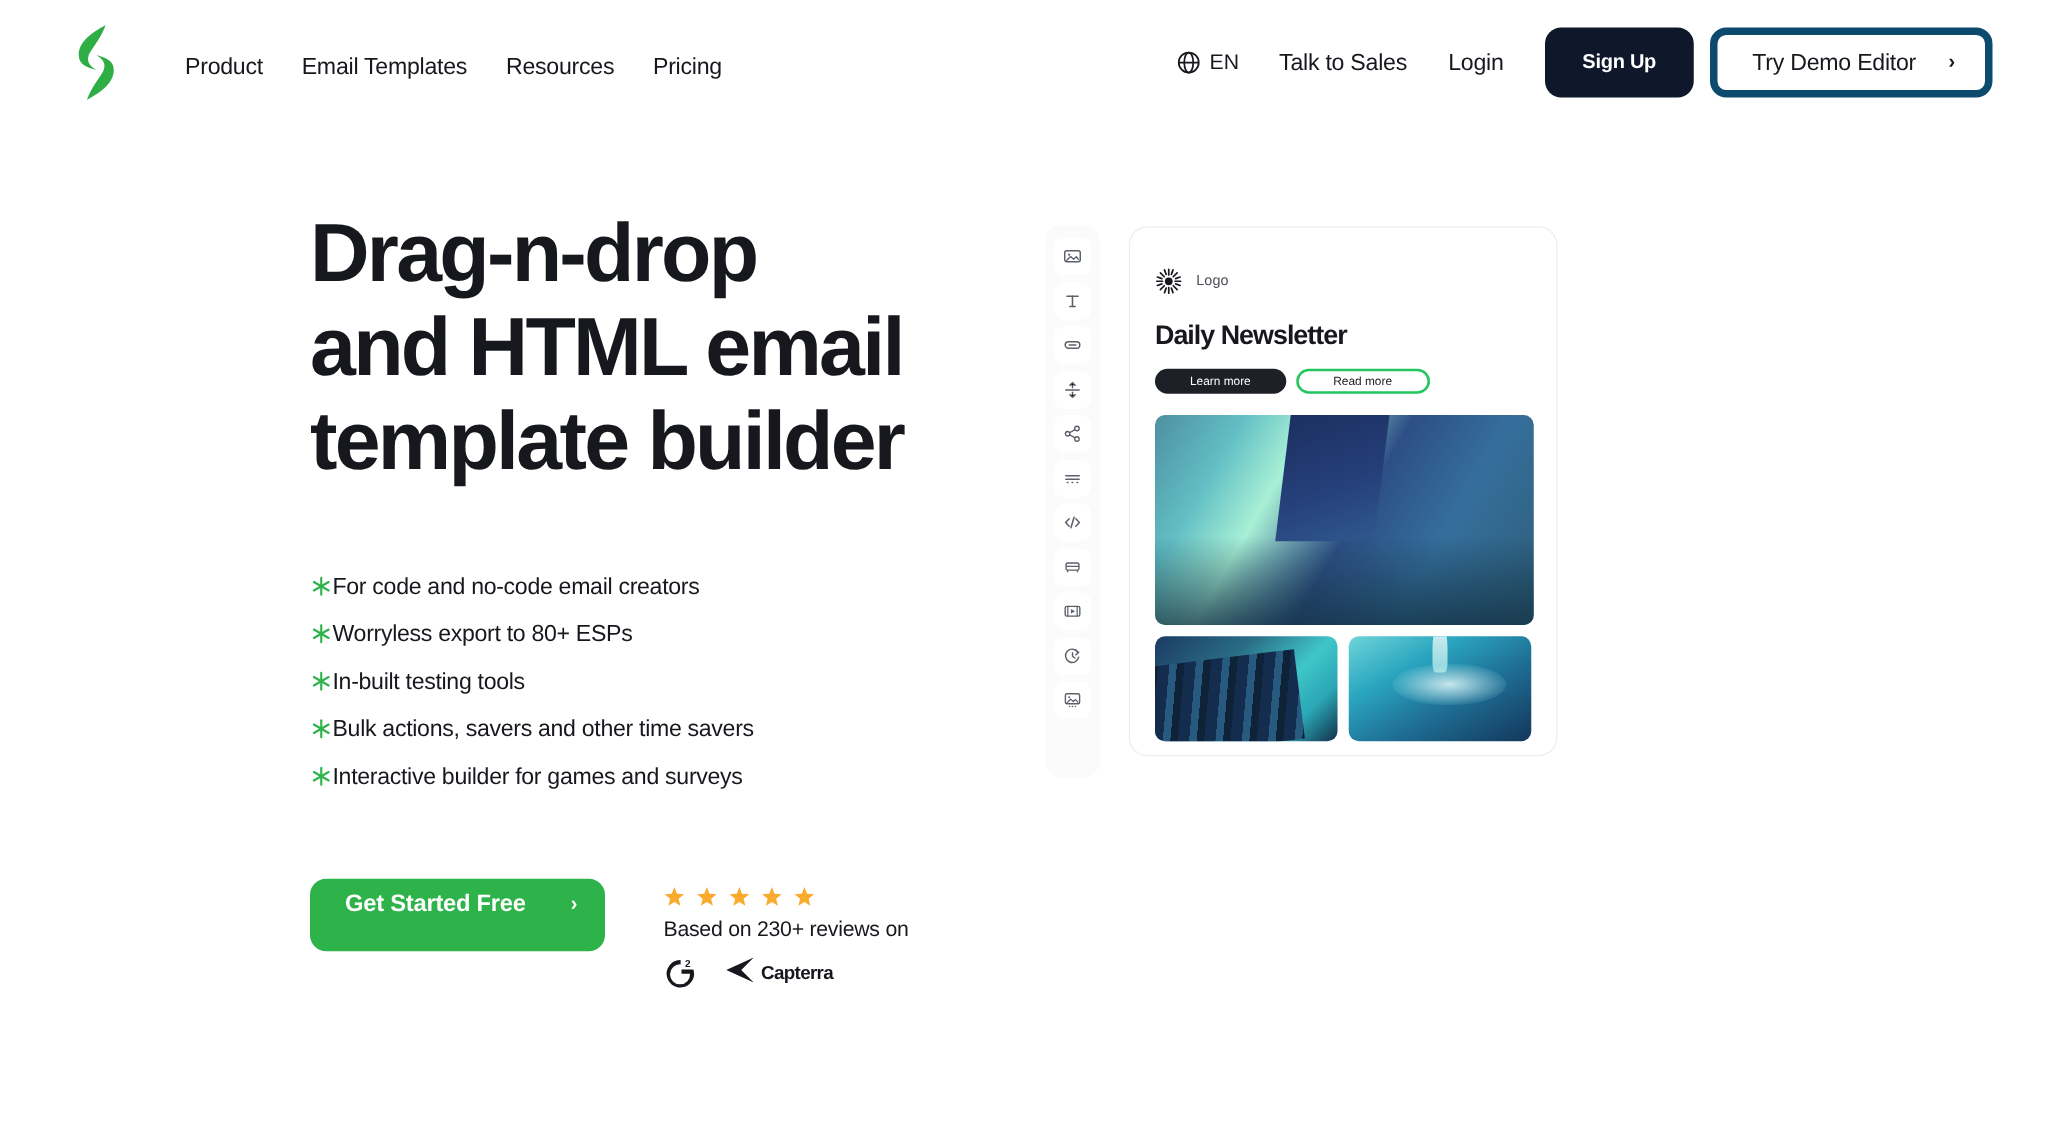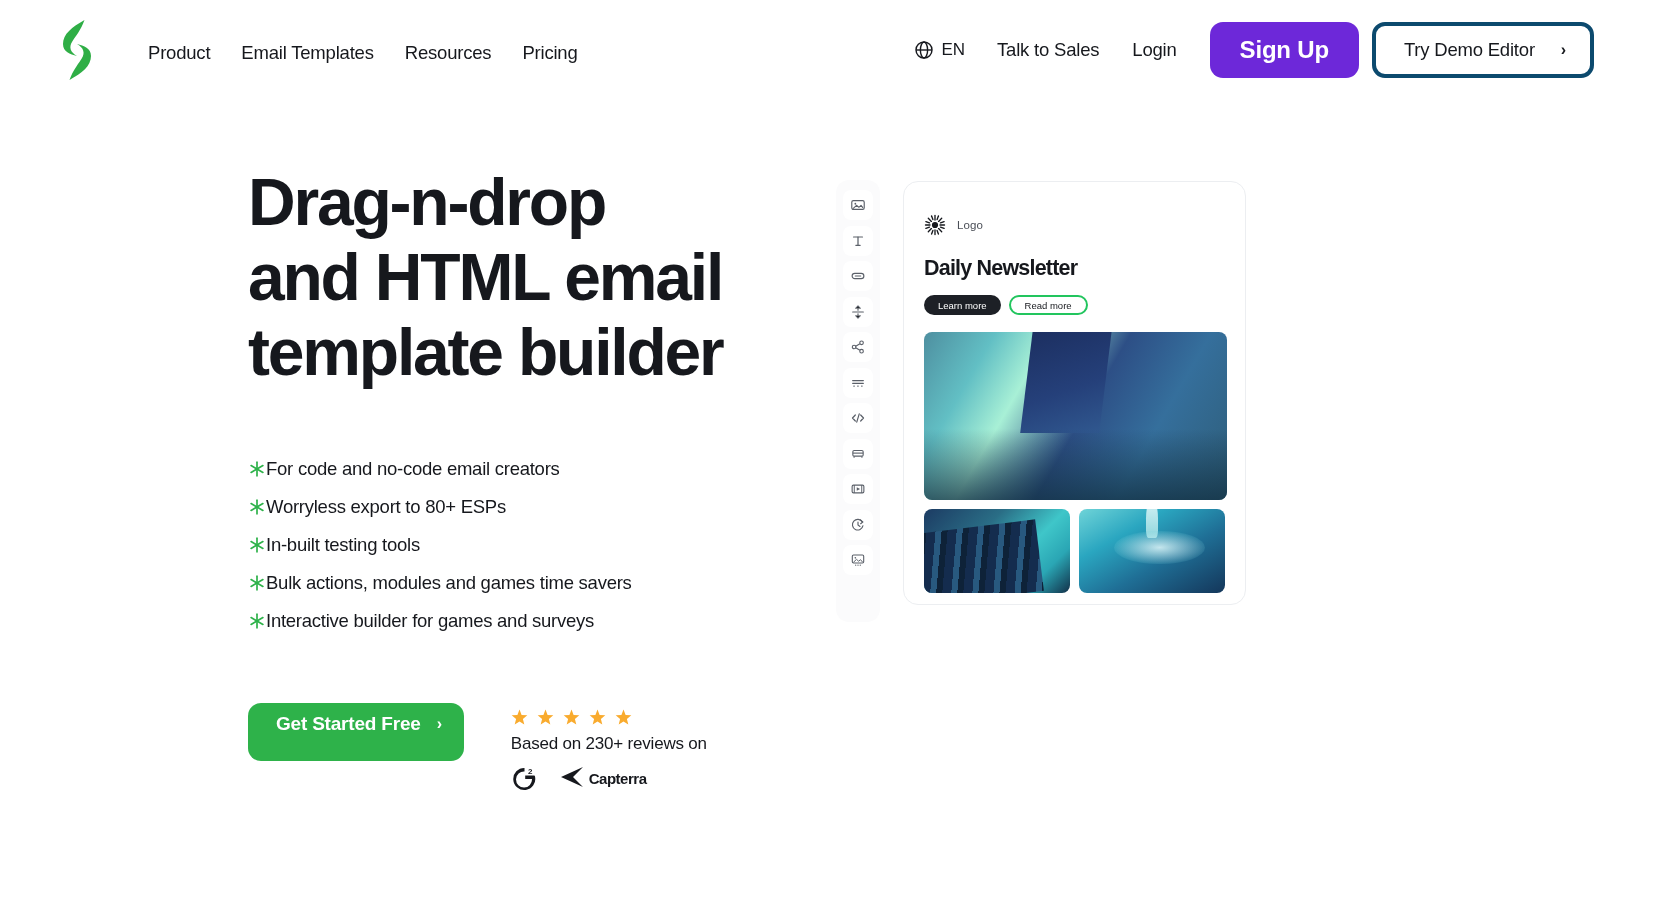--- a/index.html
+++ b/index.html
@@ -38,33 +38,33 @@
     display: flex; align-items: center;
   }
   .lang {
     display: flex; align-items: center; gap: 7px;
     font-size: 17px; color: #16181d; cursor: pointer;
     margin-right: 32px;
   }
   .lang .glyph { display: inline-flex; width: 20px; height: 20px; }
   .nav-right .nav-link { margin-right: 33px; }
   .btn-signup {
-    background: #6d28d9; color: #ffffff;
-    font-size: 24px; font-weight: bold;
+    background: #0f172a; color: #ffffff;
+    font-size: 16px; font-weight: bold;
     border: none; border-radius: 13px;
     padding: 0 30px; height: 56px;
     display: flex; align-items: center; justify-content: center;
     cursor: pointer; letter-spacing: -0.2px;
     margin-right: 13px;
     font-family: "Liberation Sans", sans-serif;
   }
   .btn-demo {
     background: #ffffff; color: #16181d;
     font-size: 18.5px;
-    border: 4px solid #0c4a6e; border-radius: 13px;
+    border: 6px solid #0c4a6e; border-radius: 13px;
     height: 56px; padding: 0 24px 0 28px;
     display: flex; align-items: center; gap: 26px;
     cursor: pointer; letter-spacing: -0.2px; white-space: nowrap;
     font-family: "Liberation Sans", sans-serif;
   }
   .chev { font-size: 16px; font-weight: bold; line-height: 1; }
 
   
   .hero-left { position: absolute; left: 248px; top: 165px; width: 560px; }
   .headline {
@@ -80,21 +80,21 @@
   .feature-text { font-size: 18.5px; color: #16181d; letter-spacing: -0.25px; }
 
   .cta-row {
     margin-top: 68px; display: flex; align-items: flex-start;
   }
   .btn-started {
     background: #2eb24a; color: #ffffff;
     font-size: 19px; font-weight: bold;
     border: none; border-radius: 13px;
     height: 58px; padding: 0 22px 16px 28px;
-    display: flex; align-items: center; gap: 16px;
+    display: flex; align-items: center; gap: 36px;
     cursor: pointer; letter-spacing: -0.2px;
     font-family: "Liberation Sans", sans-serif;
   }
   .reviews { margin-left: 47px; padding-top: 6px; }
   .stars { display: flex; gap: 9px; margin-bottom: 8px; }
   .star { width: 17px; height: 17px; }
   .reviews-text { font-size: 17px; color: #16181d; letter-spacing: -0.2px; }
   .badges {
     margin-top: 11px; display: flex; align-items: center; gap: 23px;
   }
@@ -129,21 +129,21 @@
   .sun-icon { width: 22px; height: 22px; }
   .logo-word { font-size: 11.5px; color: #4b4f57; letter-spacing: 0.1px; }
   .email-title {
     margin-top: 20px; font-size: 21.5px; font-weight: bold;
     letter-spacing: -0.8px; color: #16181d;
   }
   .email-btns { margin-top: 14px; display: flex; gap: 8px; }
   .ebtn {
     font-size: 9.5px; height: 20px; border-radius: 10px;
     display: flex; align-items: center; justify-content: center;
-    padding: 0 14px; cursor: pointer; white-space: nowrap;
+    padding: 0 28px; cursor: pointer; white-space: nowrap;
     font-family: "Liberation Sans", sans-serif;
   }
   .ebtn-dark { background: #1d2026; color: #ffffff; border: none; }
   .ebtn-light { background: #ffffff; color: #16181d; border: 2px solid #22c55e; }
 
   .img-hero {
     margin-top: 17px; width: 303px; height: 168px;
     border-radius: 8px; overflow: hidden; position: relative;
     background: linear-gradient(120deg,#4e8fa0 0%,#62bfc4 18%,#a8f0d6 32%,#2d4f86 52%,#356f9c 72%,#2e5d78 100%);
   }
@@ -281,21 +281,21 @@
     <li class="feature-item">
       <span class="ast">
         <svg viewBox="0 0 18 18" width="18" height="18">
             <g stroke="#2eb24a" stroke-width="1.7" stroke-linecap="round">
               <line x1="9" y1="2.2" x2="9" y2="15.8"></line>
               <line x1="3.1" y1="5.6" x2="14.9" y2="12.4"></line>
               <line x1="3.1" y1="12.4" x2="14.9" y2="5.6"></line>
             </g>
           </svg>
       </span>
-      <span class="feature-text">Bulk actions, modules and games time savers</span>
+      <span class="feature-text">Bulk actions, savers and other time savers</span>
     </li>
     <li class="feature-item">
       <span class="ast">
         <svg viewBox="0 0 18 18" width="18" height="18">
             <g stroke="#2eb24a" stroke-width="1.7" stroke-linecap="round">
               <line x1="9" y1="2.2" x2="9" y2="15.8"></line>
               <line x1="3.1" y1="5.6" x2="14.9" y2="12.4"></line>
               <line x1="3.1" y1="12.4" x2="14.9" y2="5.6"></line>
             </g>
           </svg>

